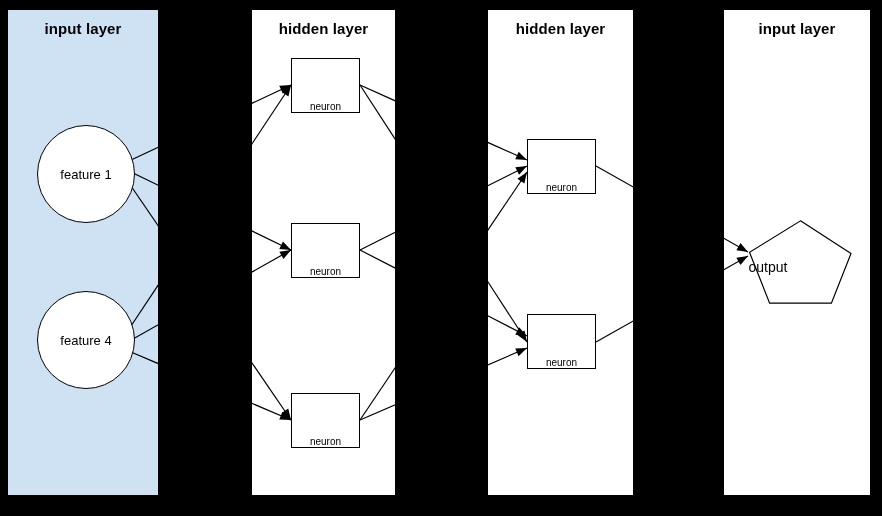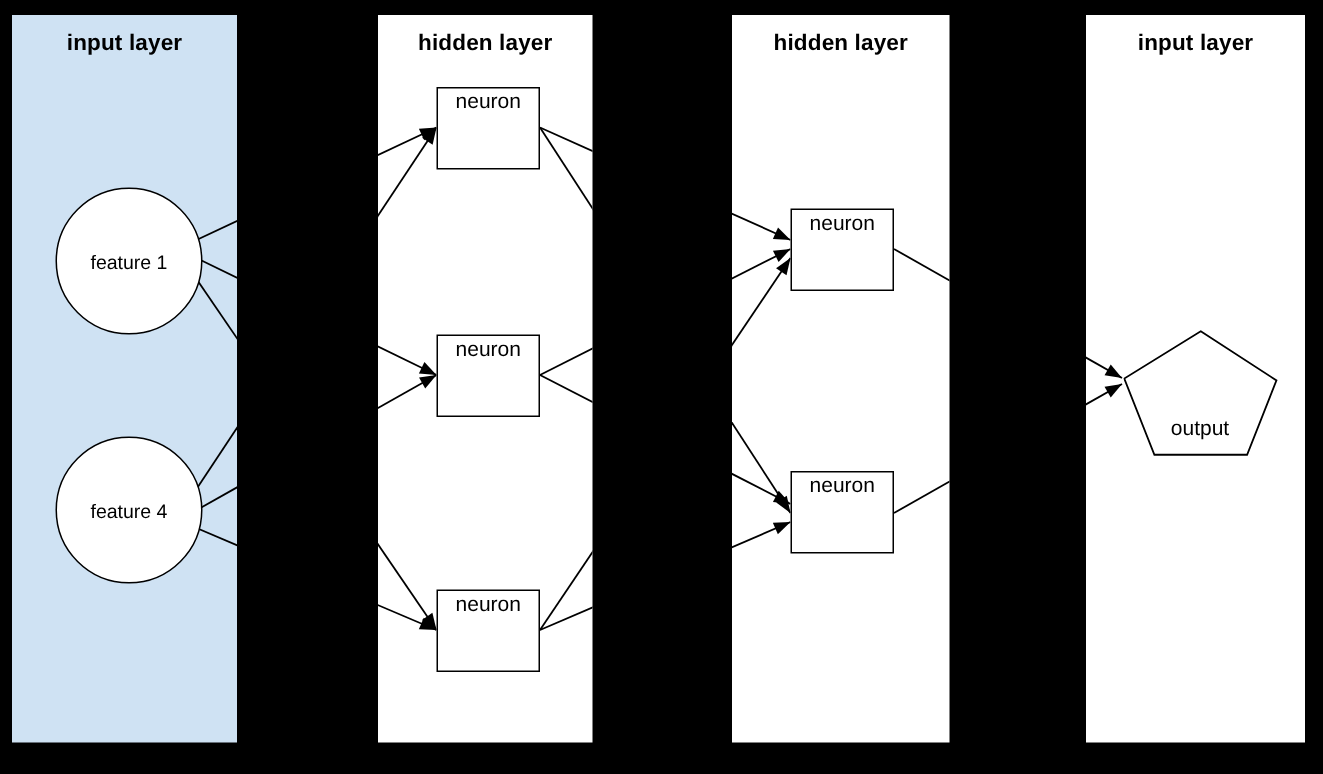--- a/index.html
+++ b/index.html
@@ -49,37 +49,35 @@
     justify-content: center;
     font-size: 13px;
     color: #000000;
     text-align: center;
   }
   .node-box {
     position: absolute;
     border: 1.3px solid #000000;
     background: #ffffff;
     display: flex;
-    align-items: flex-start;
+    align-items: flex-end;
     justify-content: center;
-    font-size: 14px;
+    font-size: 10px;
     color: #000000;
     box-sizing: border-box;
   }
   .node-pentagon-wrap {
     position: absolute;
   }
   .pentagon-label {
     position: absolute;
     left: 0;
     right: 0;
-    text-align: center;
     font-size: 14px;
     color: #000000;
-    margin-top: 18px;
   }
 </style>
 </head>
 <body>
 
 <div id="canvas">
     <div class="layer-panel" style="left: 8px; top: 10px; width: 150px; height: 485px; background: rgb(207, 226, 243); padding-left: 18px;">
       <div class="layer-title" style="top: 10px;">input layer</div>
       <svg class="edges" width="150" height="485" viewBox="8 10 150 485">
         <line x1="131" y1="160" x2="291" y2="85" stroke="#000000" stroke-width="1.2"></line>

